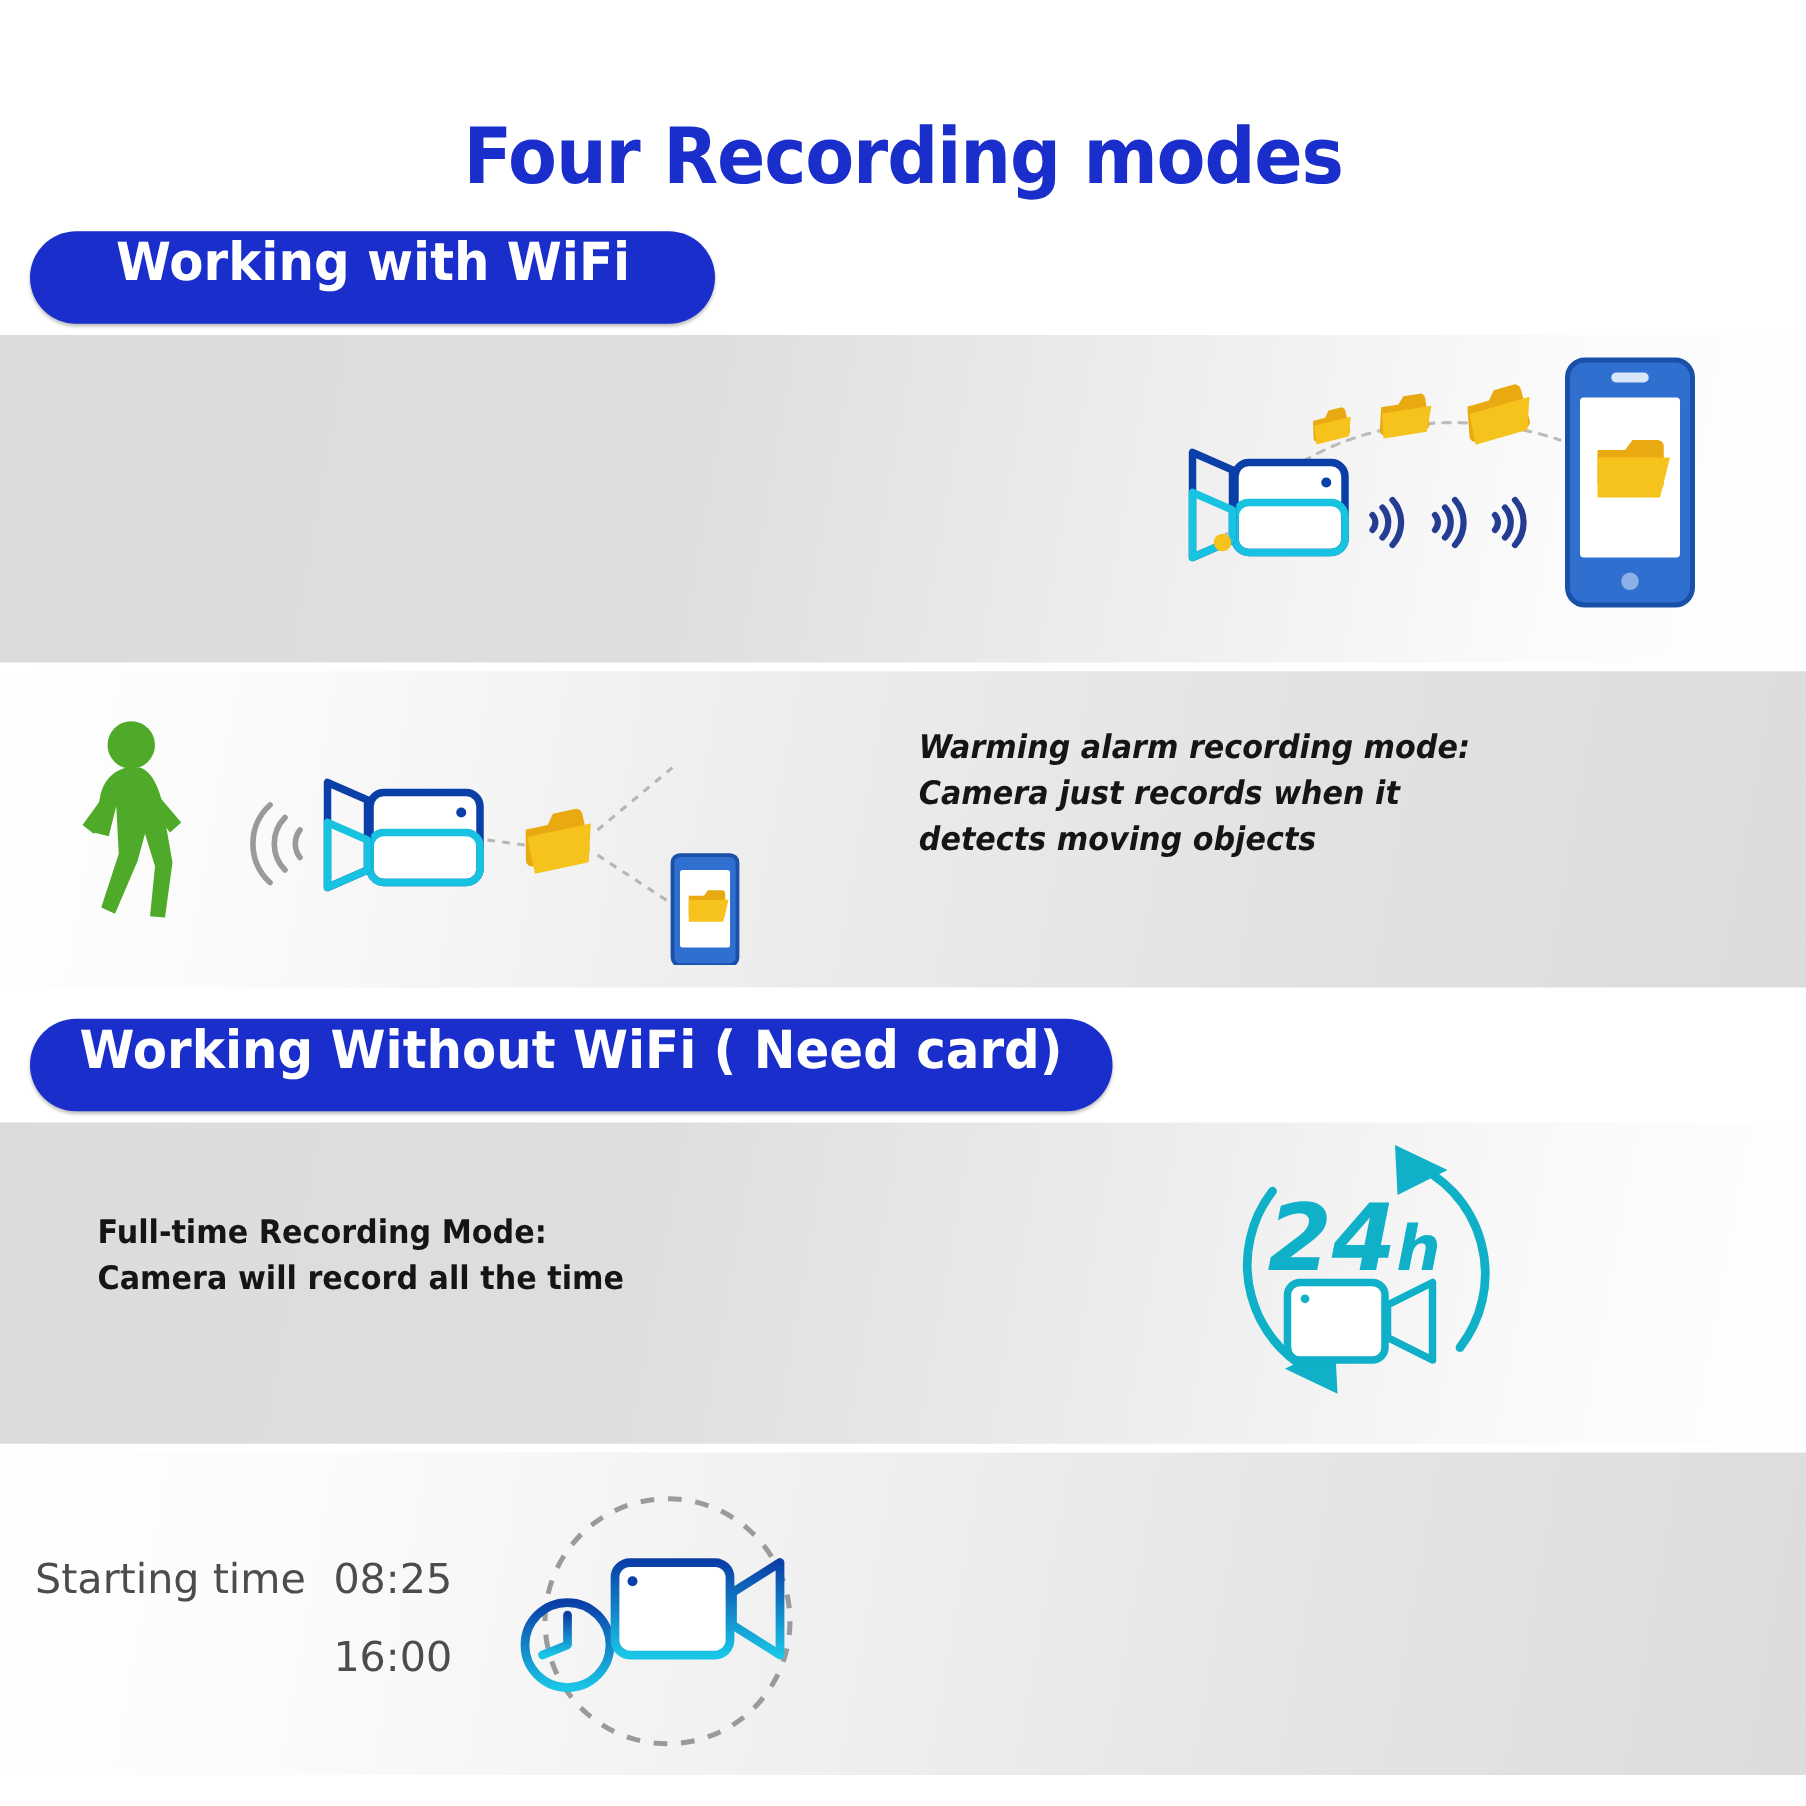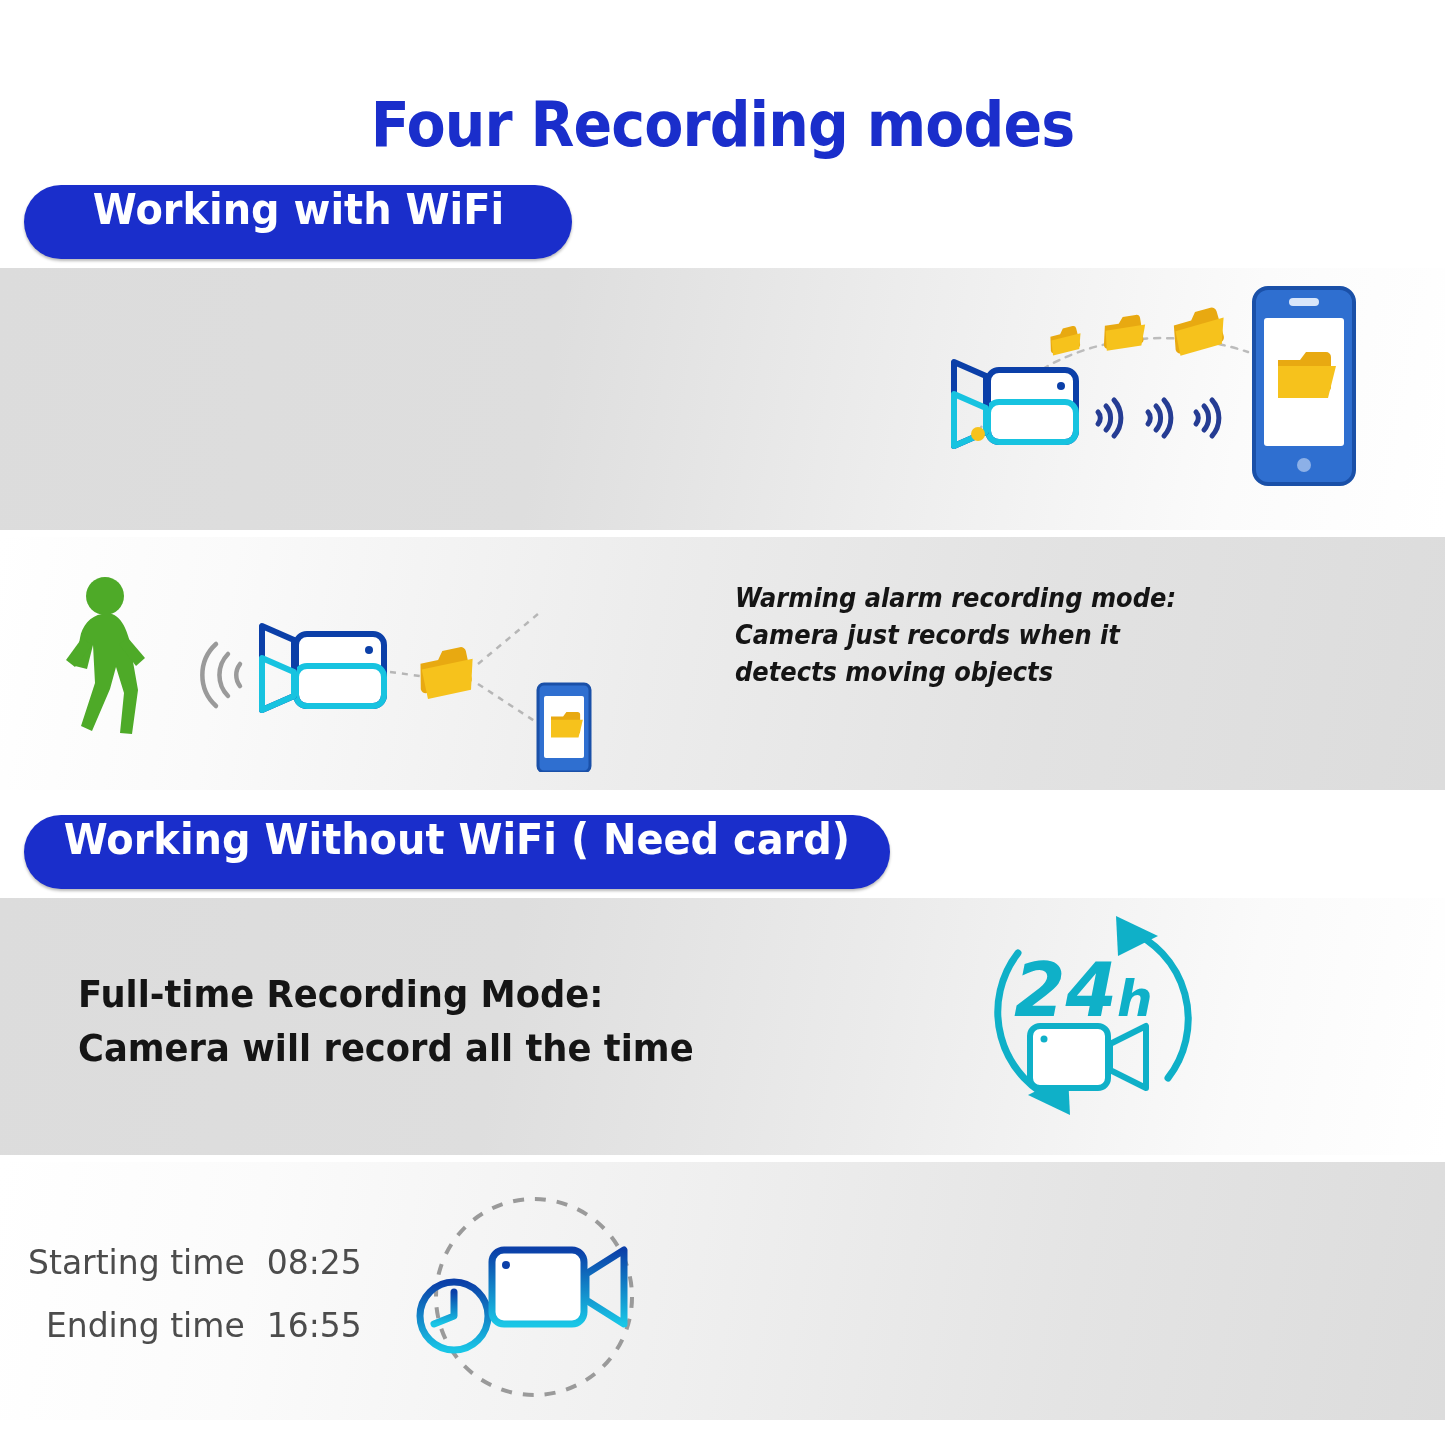--- a/index.html
+++ b/index.html
@@ -36,21 +36,21 @@
 
   
   .copy{
     position:absolute;color:#151515;
     font-family:"DejaVu Sans",sans-serif;font-weight:700;
     line-height:1.42;
   }
   .copy .ln{display:block;transform:scaleX(.93);transform-origin:0 50%;white-space:nowrap;}
   #copy1{left:78px;top:312px;font-size:39px;}
   #copy2{left:735px;top:580px;font-size:26px;font-style:italic;}
-  #copy3{left:78px;top:968px;font-size:38px;}
+  #copy3{left:78px;top:968px;font-size:26px;}
 
   
   .circ-cam{
     display:inline-block;width:50px;height:50px;border:3px solid #151515;border-radius:50%;
     position:relative;vertical-align:-11px;margin:0 2px;
   }
   .circ-cam::before{content:"";position:absolute;left:10px;top:16px;width:17px;height:15px;
     border:3px solid #151515;border-radius:2px;}
   .circ-cam::after{content:"";position:absolute;left:29px;top:16px;width:0;height:0;
     border-top:8px solid transparent;border-bottom:8px solid transparent;border-right:10px solid #151515;}
@@ -221,22 +221,21 @@
   </div>
 
   <div class="band" id="band4"></div>
 
   <div class="times">
     <div class="row">
       <span class="lbl">Starting time</span>
       <span class="val">08:25</span>
     </div>
     <div class="row">
-      <span class="lbl">Ending time</span>
-      <span class="val">16:55</span>
+      <span class="val">16:00</span>
     </div>
   </div>
 
   <div class="ill" id="ill4">
     <svg viewBox="0 0 275 218" xmlns="http://www.w3.org/2000/svg">
       <defs>
         <linearGradient id="gradCam" x1="0" y1="0" x2="0" y2="1">
           <stop offset="0%" stop-color="#0b3fa8"></stop>
           <stop offset="100%" stop-color="#19c6e6"></stop>
         </linearGradient>

